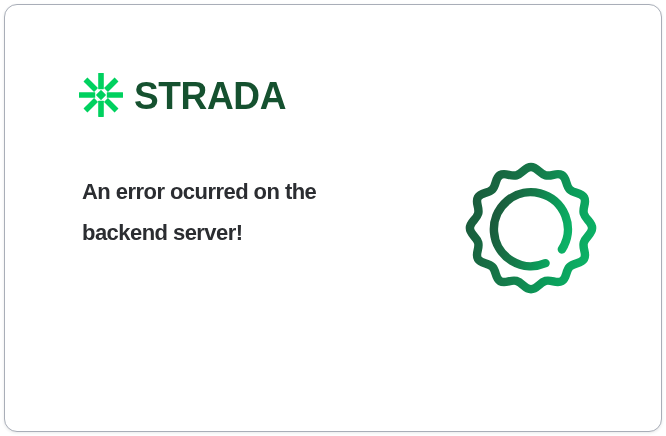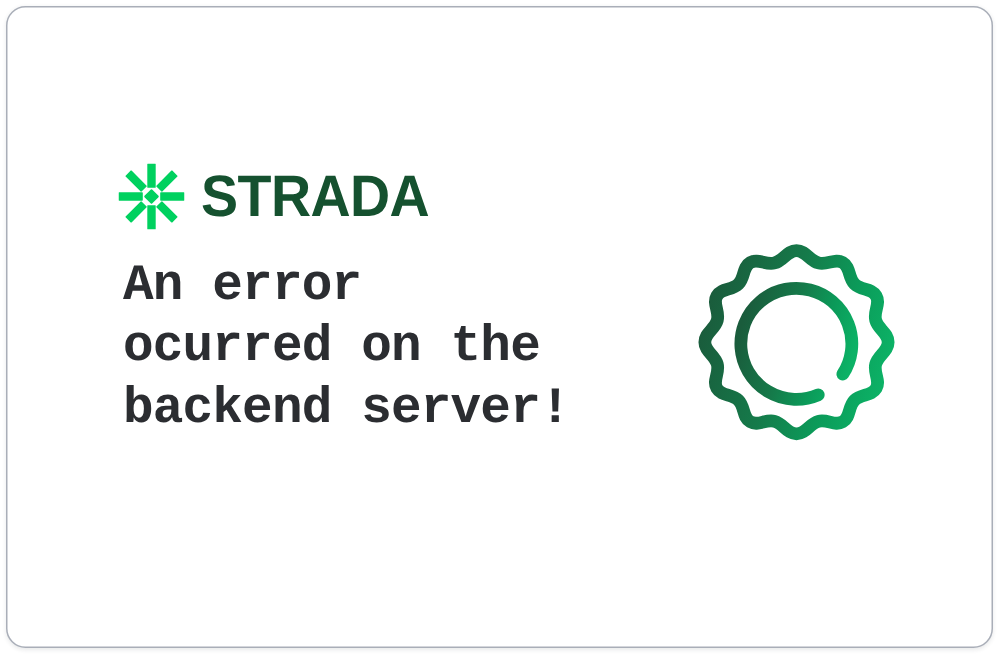--- a/index.html
+++ b/index.html
@@ -39,21 +39,20 @@
   }
 
   
   .brand {
     position: absolute;
     left: 74px;
     top: 68px;
     display: flex;
     align-items: center;
     gap: 11px;
-    margin-top: 36px;
   }
   .brand-mark {
     width: 44px;
     height: 44px;
     display: block;
     flex: none;
   }
   .brand-word {
     font-family: "Liberation Sans", sans-serif;
     font-weight: 700;
@@ -65,23 +64,23 @@
     transform-origin: left center;
     white-space: nowrap;
   }
 
   
   .error-message {
     position: absolute;
     left: 77px;
     top: 166px;
     width: 300px;
-    font-family: Liberation Mono, monospace;
+    font-family: Liberation Sans, sans-serif;
     font-weight: 700;
-    font-size: 34px;
+    font-size: 22px;
     line-height: 41px;
     letter-spacing: -0.55px;
     color: #2b2d31;
     margin: 0;
   }
 
   
   .gear-illustration {
     position: absolute;
     left: 444px;

